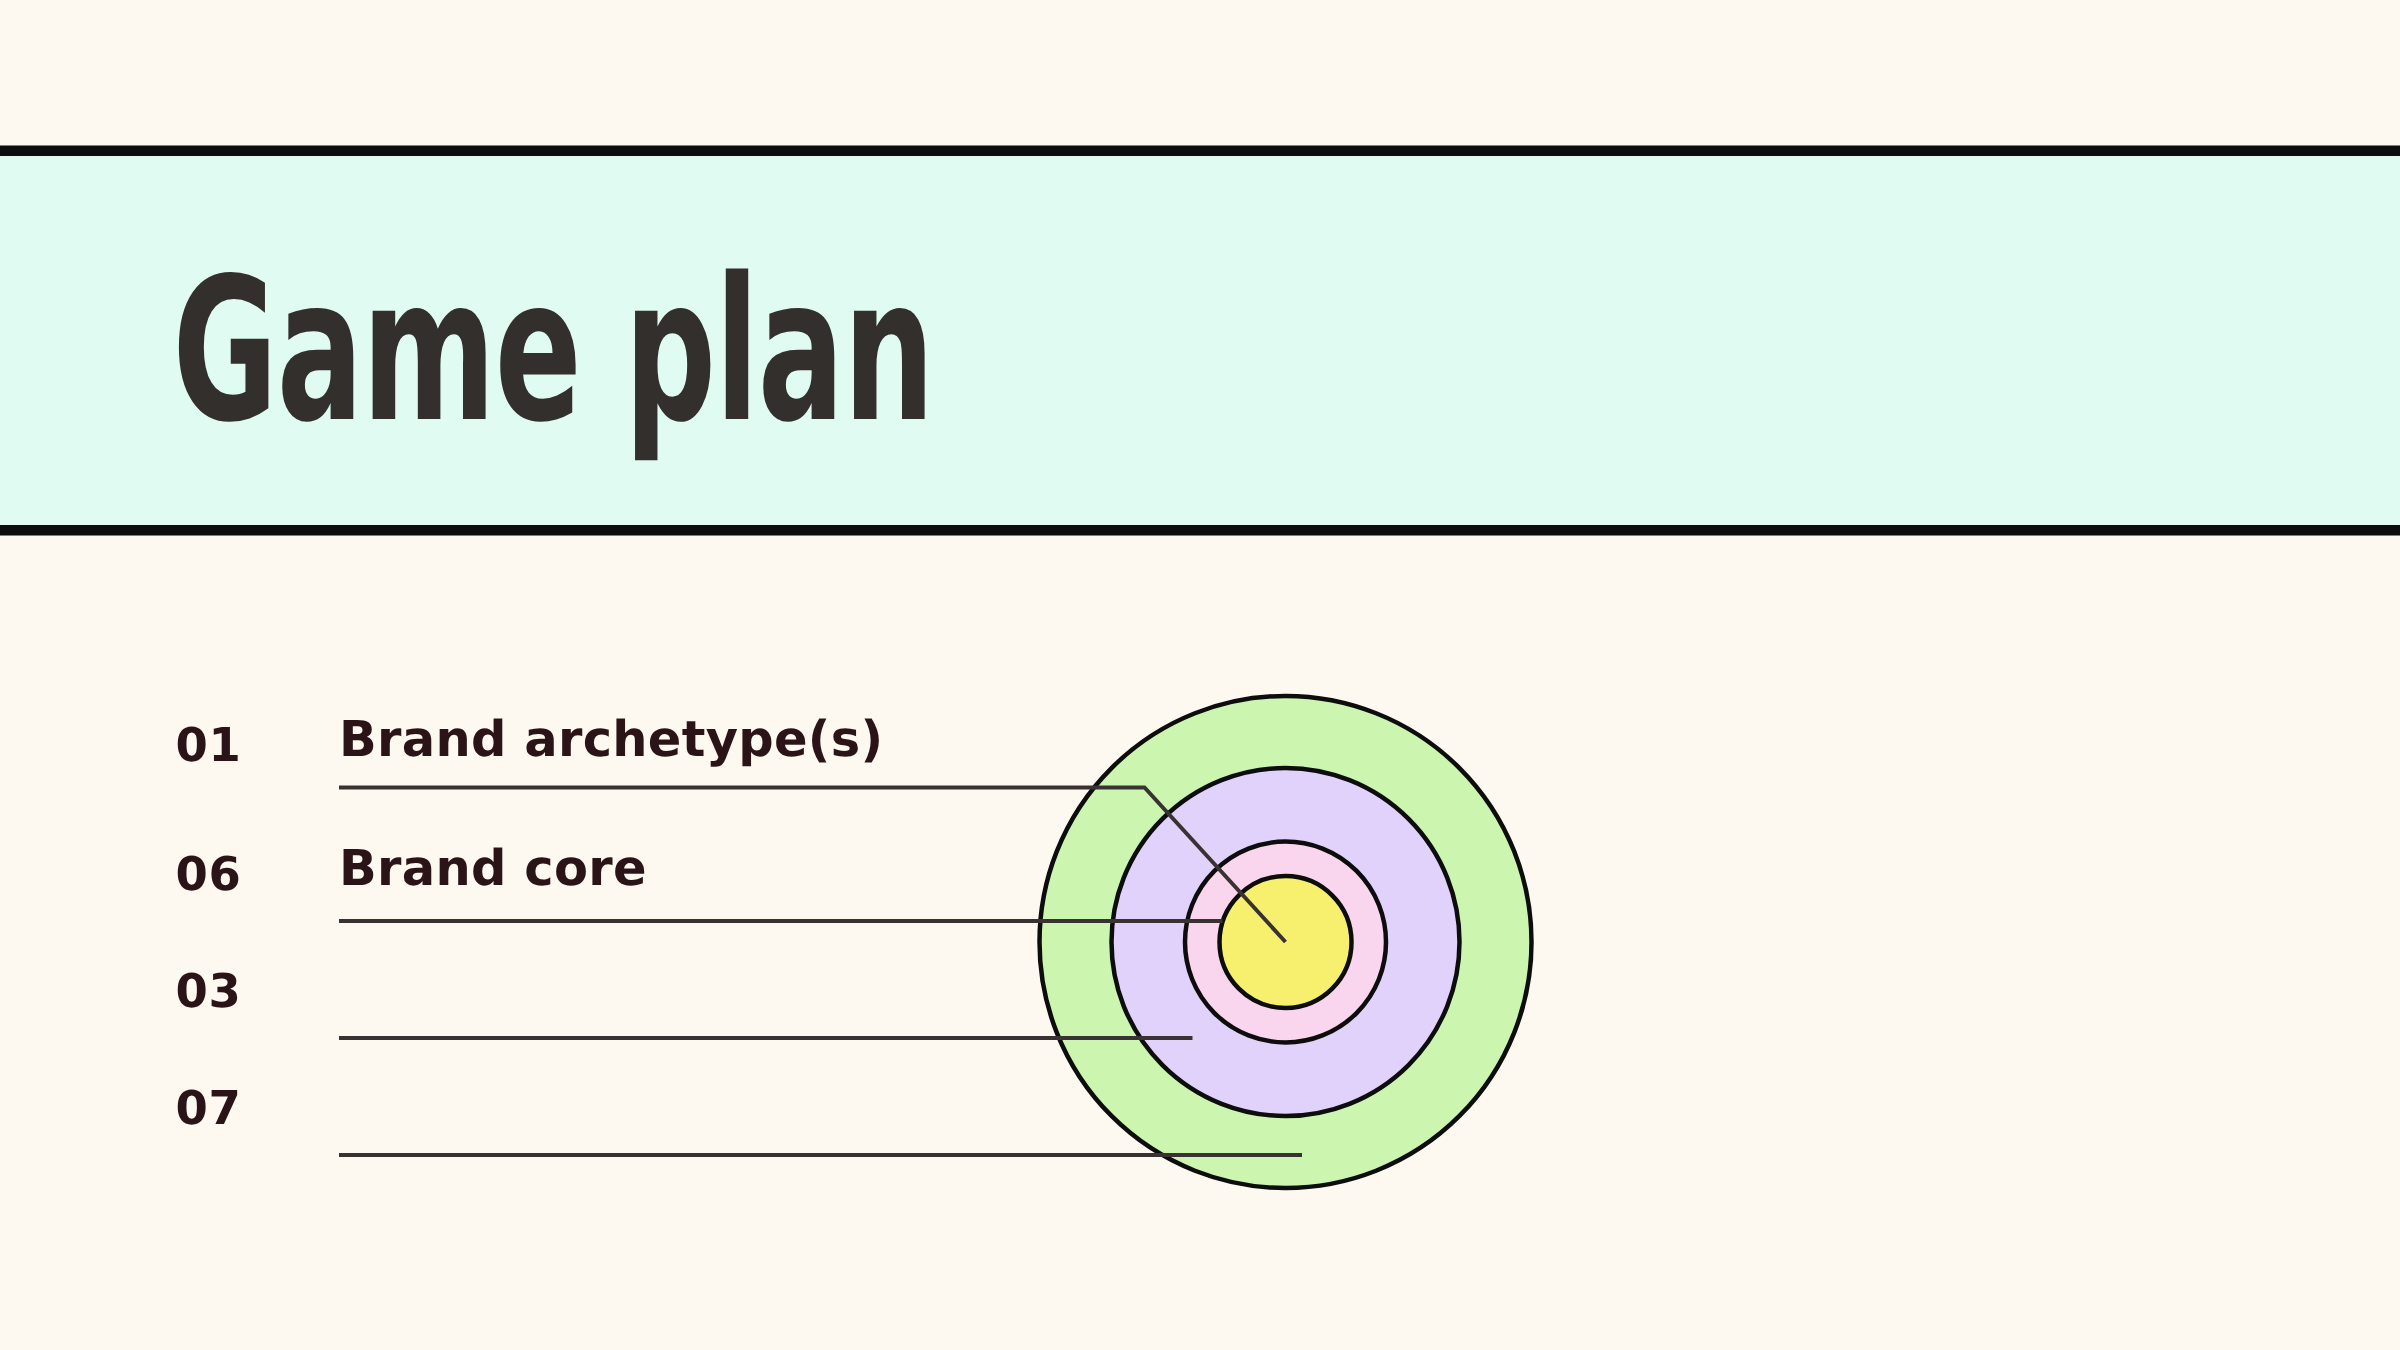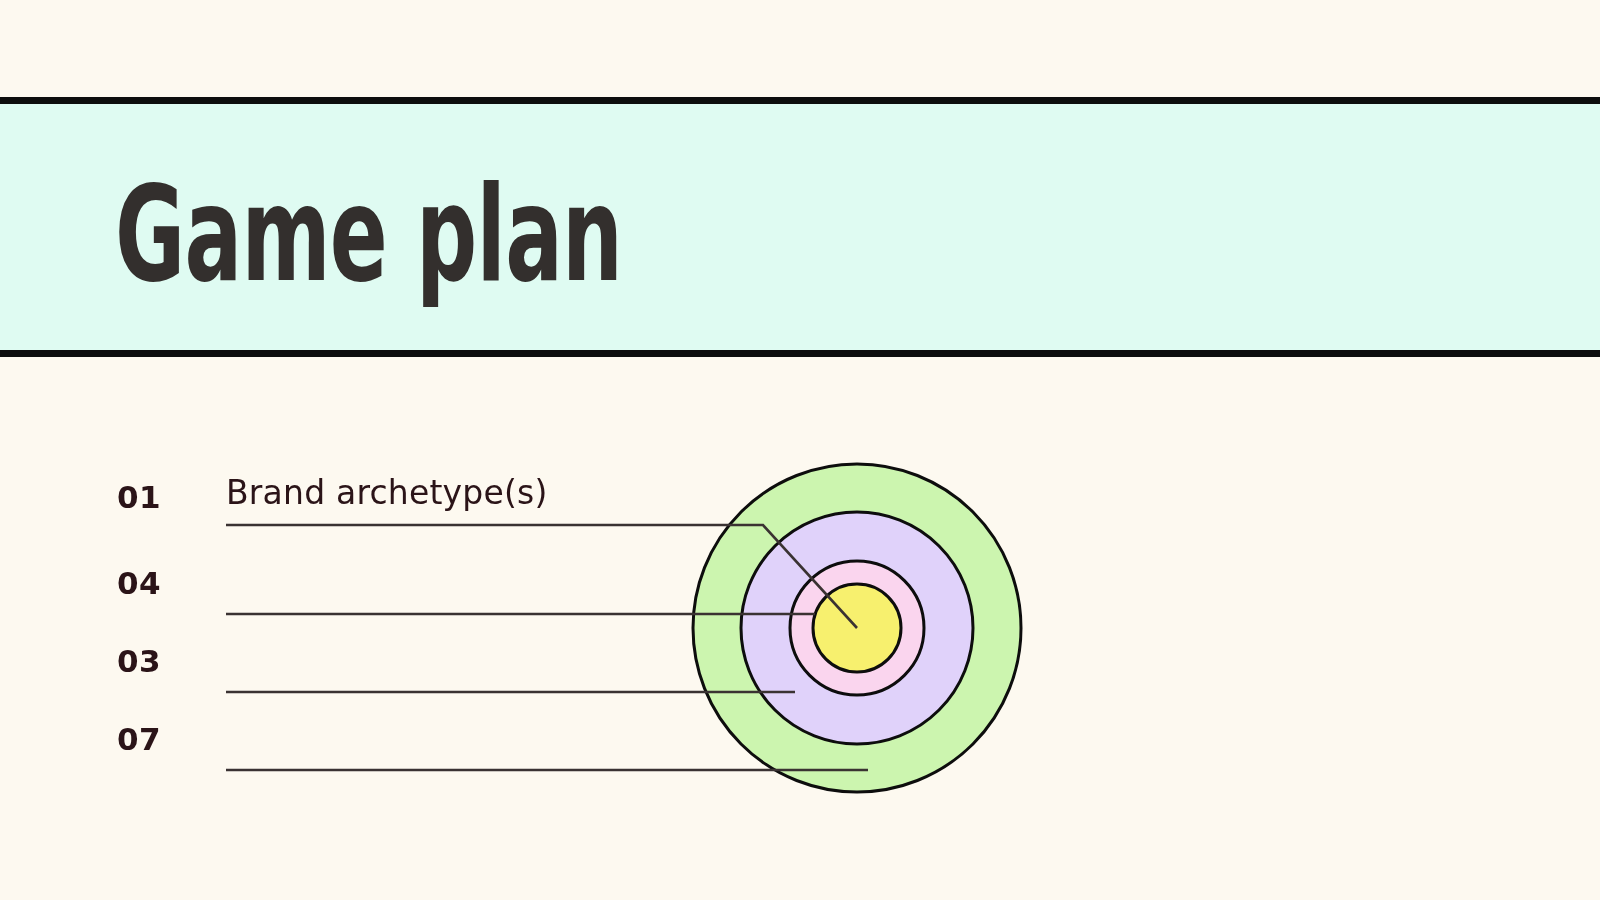--- a/index.html
+++ b/index.html
@@ -81,21 +81,21 @@
     letter-spacing: 0.5px;
     color: #2b1418;
     font-family: "DejaVu Sans", sans-serif;
   }
 
   .item-label {
     position: absolute;
     left: 109px;
     top: 0;
     font-size: 33px;
-    font-weight: 400;
+    font-weight: 700;
     color: #2b1418;
     letter-spacing: 0.2px;
     white-space: nowrap;
     font-family: "DejaVu Sans", sans-serif;
   }
 
   
   .diagram {
     position: absolute;
     left: 0;
@@ -116,21 +116,22 @@
   </div>
 
   <div class="list">
 
     <div class="list-item i0">
       <span class="item-number">01</span>
       <span class="item-label">Brand archetype(s)</span>
     </div>
 
     <div class="list-item i1">
-      <span class="item-number">04</span>
+      <span class="item-number">06</span>
+      <span class="item-label">Brand core</span>
     </div>
 
     <div class="list-item i2">
       <span class="item-number">03</span>
     </div>
 
     <div class="list-item i3">
       <span class="item-number">07</span>
     </div>
 

